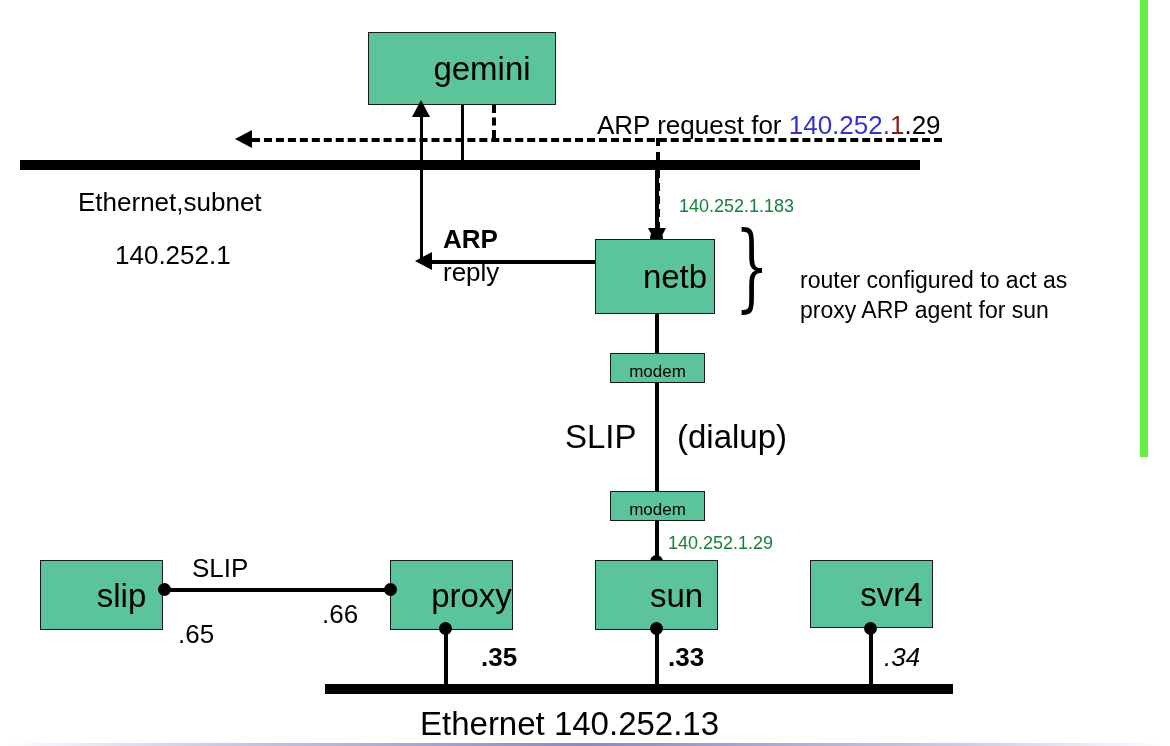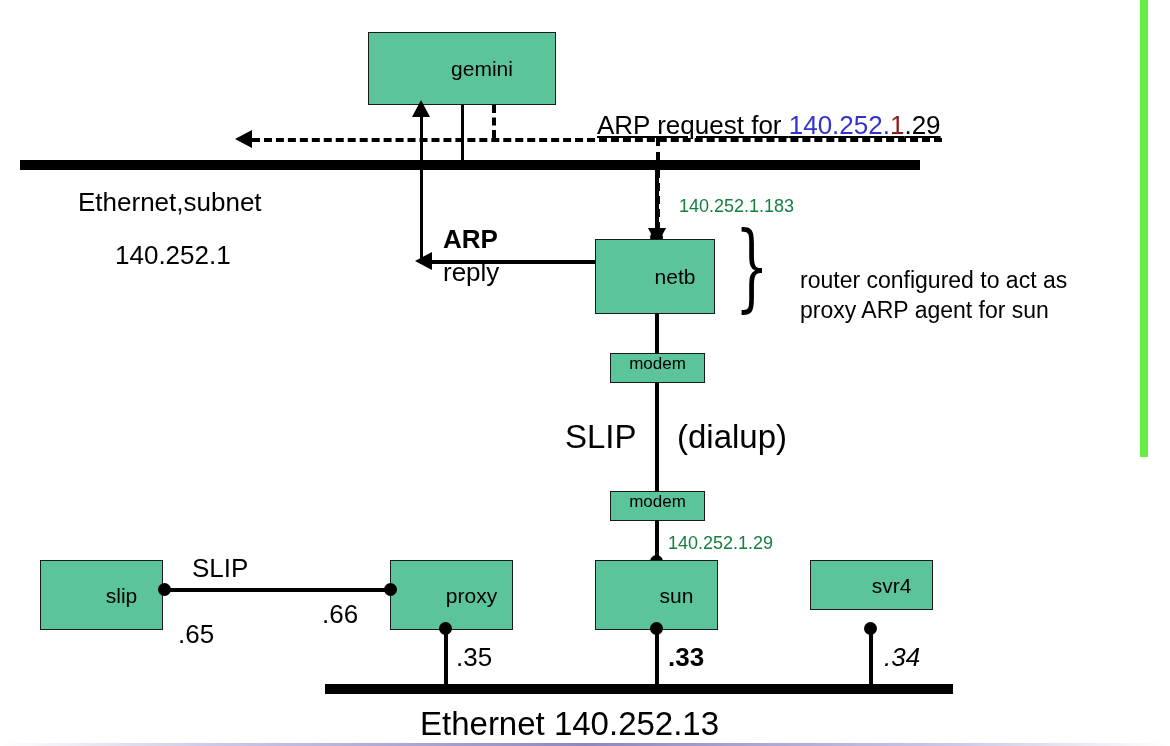--- a/index.html
+++ b/index.html
@@ -3,23 +3,23 @@
 <meta charset="utf-8">
 <style>
   html,body{margin:0;padding:0;background:#ffffff;}
   body{width:1170px;height:746px;overflow:hidden;
        font-family:"Liberation Sans","DejaVu Sans",sans-serif;color:#000;}
   #stage{position:relative;width:1170px;height:746px;background:#fff;}
 
   
   .node{position:absolute;background:#5bc49a;border:1.5px solid #1a1a1a;
         box-sizing:border-box;display:flex;align-items:center;justify-content:center;
-        font-size:21px;color:#000;line-height:1;padding-left:40px;}
+        font-size:33px;color:#000;line-height:1;padding-left:40px;}
   .modem{position:absolute;background:#5bc49a;border:1.5px solid #1a1a1a;
-         box-sizing:border-box;display:flex;align-items:flex-start;justify-content:center;
+         box-sizing:border-box;display:flex;align-items:flex-end;justify-content:center;
          font-size:17px;color:#000;}
 
   
   .bar{position:absolute;background:#000;}
   .vline{position:absolute;background:#000;width:4px;}
   .hline{position:absolute;background:#000;height:4px;}
   .thin-v{position:absolute;background:#000;width:3px;}
   .dot{position:absolute;width:13px;height:13px;border-radius:50%;background:#000;}
 
   
@@ -77,21 +77,21 @@
   <div class="arr-left" style="left:415px;top:252px;"></div>
 
   <div class="dash-h" style="left:252px;top:138px;width:690px;"></div>
   <div class="arr-left" style="left:235px;top:130px;"></div>
 
   <div class="dash-v" style="left:656px;top:138px;height:22px;"></div>
 
   <div class="dash-v" style="left:656px;top:170px;height:60px;"></div>
   <div class="arr-down" style="left:648px;top:228px;"></div>
 
-  <div class="lbl" style="left:597px;top:111px;text-decoration:underline;">
+  <div class="lbl" style="left:597px;top:111px;">
     <span>ARP request for </span><span class="blue">140.252.</span><span class="darkred">1</span><span>.29</span>
   </div>
 
   <div class="lbl" style="left:443px;top:225px;font-weight:bold;">ARP</div>
   <div class="lbl" style="left:443px;top:258px;">reply</div>
 
   <div class="lbl" style="left:78px;top:188px;">Ethernet,subnet</div>
   <div class="lbl" style="left:115px;top:241px;">140.252.1</div>
 
   <div class="vline" style="left:655px;top:165px;height:72px;"></div>
@@ -132,37 +132,37 @@
   </div>
 
   <div class="node" style="left:390px;top:560px;width:123px;height:70px;">
     <span>proxy</span>
   </div>
 
   <div class="node" style="left:595px;top:560px;width:123px;height:70px;">
     <span>sun</span>
   </div>
 
-  <div class="node" style="left:810px;top:560px;width:123px;height:50px;">
+  <div class="node" style="left:810px;top:560px;width:123px;height:68px;">
     <span>svr4</span>
   </div>
 
   <div class="hline" style="left:163px;top:588px;width:228px;"></div>
   <div class="dot" style="left:158px;top:583px;"></div>
   <div class="dot" style="left:384px;top:583px;"></div>
 
   <div class="lbl" style="left:192px;top:554px;">SLIP</div>
   <div class="lbl" style="left:178px;top:600px;margin-top:20px;">.65</div>
   <div class="lbl" style="left:322px;top:600px;">.66</div>
 
   <div class="bar" style="left:325px;top:684px;width:628px;height:10px;"></div>
 
   <div class="vline" style="left:444px;top:628px;height:60px;"></div>
   <div class="dot" style="left:439px;top:622px;"></div>
-  <div class="lbl" style="left:456px;top:643px;">.35</div>
+  <div class="lbl" style="left:481px;top:643px;font-weight:bold;">.35</div>
 
   <div class="vline" style="left:655px;top:628px;height:60px;"></div>
   <div class="dot" style="left:650px;top:622px;"></div>
   <div class="lbl" style="left:668px;top:643px;font-weight:bold;">.33</div>
 
   <div class="vline" style="left:869px;top:628px;height:60px;"></div>
   <div class="dot" style="left:864px;top:622px;"></div>
   <div class="lbl" style="left:884px;top:643px;font-style:italic;">.34</div>
 
   <div class="lbl-big" style="left:420px;top:706px;">Ethernet 140.252.13</div>

